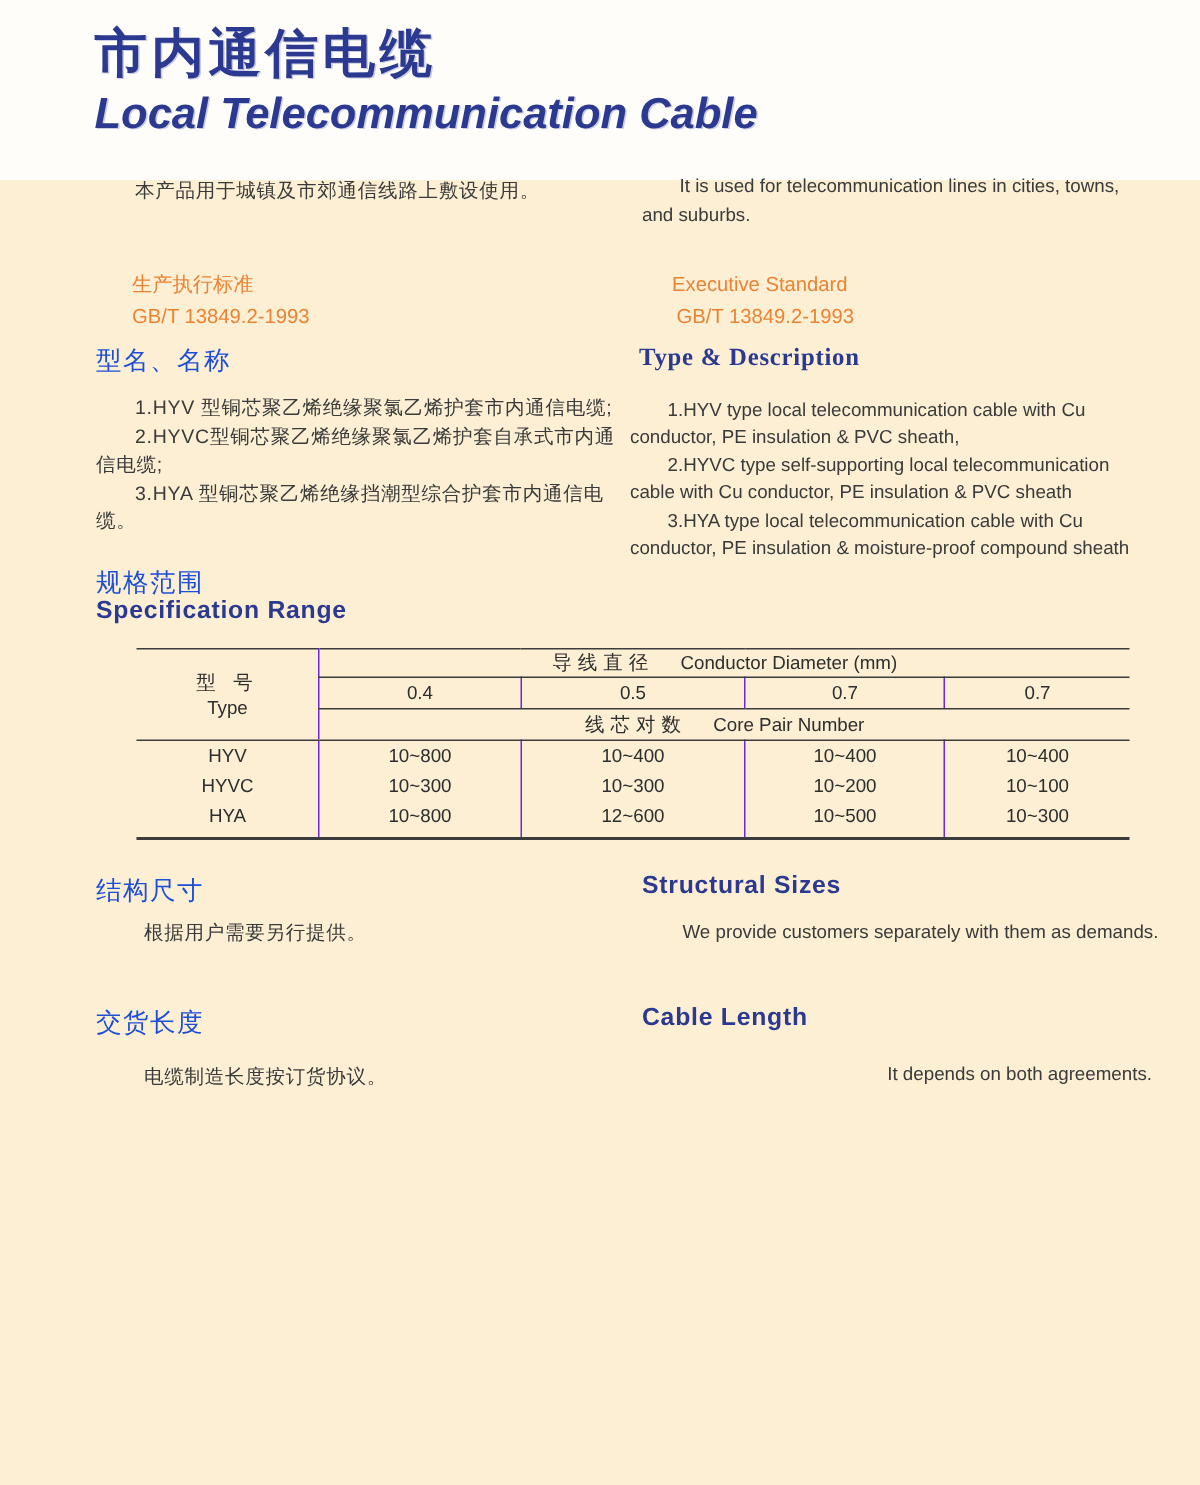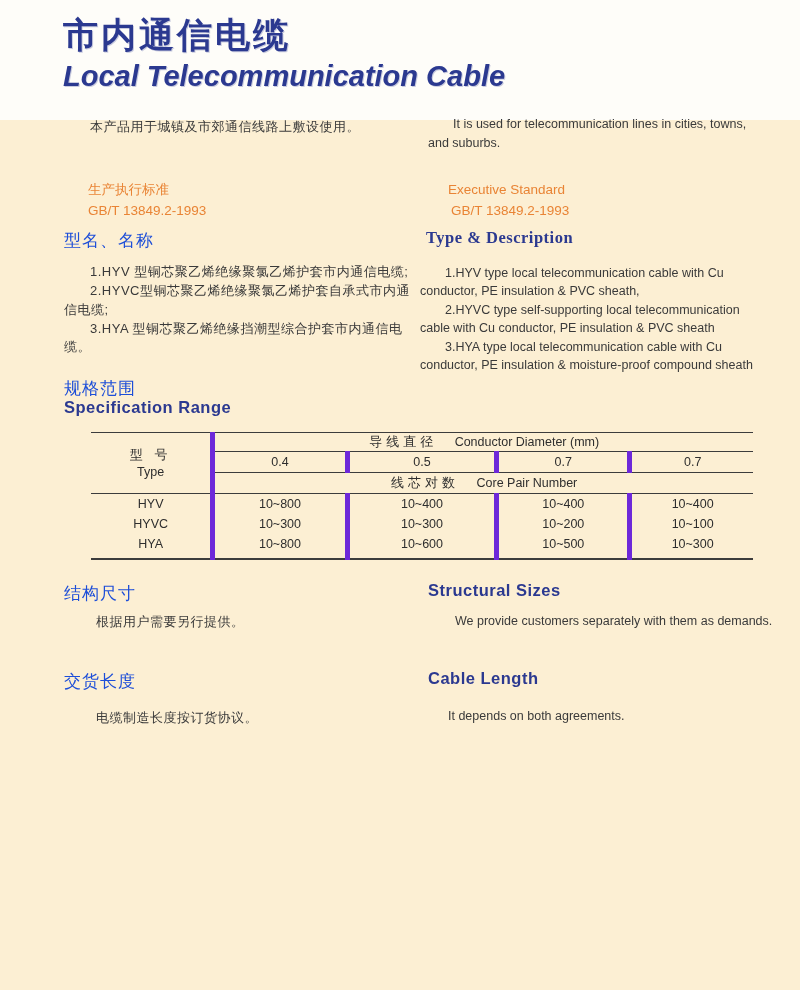--- a/index.html
+++ b/index.html
@@ -87,21 +87,21 @@
   table.spec td{
     padding:0 2px;
     text-align:center;
     vertical-align:middle;
   }
   .col-type{width:18.4%;}
   .col-04{width:20.3%;}
   .col-05{width:22.6%;}
   .col-06{width:20.1%;}
   .col-07{width:18.6%;}
-  td.vline{border-left:5px solid #6d28d9;}
+  td.vline{border-left:1px solid #6d28d9;}
   tr.hdr-diam td{border-bottom:1px solid #3c3c3c; height:18px;}
   tr.hdr-vals td{border-bottom:1px solid #3c3c3c; height:20px;}
   tr.hdr-pair td{border-bottom:1px solid #3c3c3c; height:20px;}
   td.type-head{
     border-bottom:1px solid #3c3c3c;
     line-height:1.35;
   }
   .zh-th{letter-spacing:4px; font-size:13px;}
   tr.body-row td{height:20px;}
   tr.body-row:first-child td{padding-top:3px;}
@@ -187,30 +187,30 @@
     <tr class="body-row">
       <td>HYVC</td>
       <td class="vline">10~300</td>
       <td class="vline">10~300</td>
       <td class="vline">10~200</td>
       <td class="vline">10~100</td>
     </tr>
     <tr class="body-row">
       <td>HYA</td>
       <td class="vline">10~800</td>
-      <td class="vline">10~600</td>
+      <td class="vline">12~600</td>
       <td class="vline">10~500</td>
       <td class="vline">10~300</td>
     </tr>
   </tbody>
     </table>
 
   <h3 class="abs sec-heading-zh" style="left:64px; top:582px;">结构尺寸</h3>
   <h3 class="abs sec-heading-en" style="left:428px; top:581px;">Structural Sizes</h3>
   <p class="abs body-text zh-text" style="left:96px; top:612px; width:320px;">根据用户需要另行提供。</p>
   <p class="abs body-text" style="left:455px; top:612px; width:320px; font-size:12.5px;">We provide customers separately with them as demands.</p>
 
   <h3 class="abs sec-heading-zh" style="left:64px; top:670px;">交货长度</h3>
   <h3 class="abs sec-heading-en" style="left:428px; top:669px;">Cable Length</h3>
   <p class="abs body-text zh-text" style="left:96px; top:708px; width:320px;">电缆制造长度按订货协议。</p>
-  <p class="abs body-text" style="left:448px; top:707px; width:320px; font-size:12.5px;">It depends on both agreements.</p>
+  <p class="abs body-text" style="left:448px; top:707px; width:320px; font-size:12.5px;text-align:right;">It depends on both agreements.</p>
 
 </div>
 
 </body></html>

